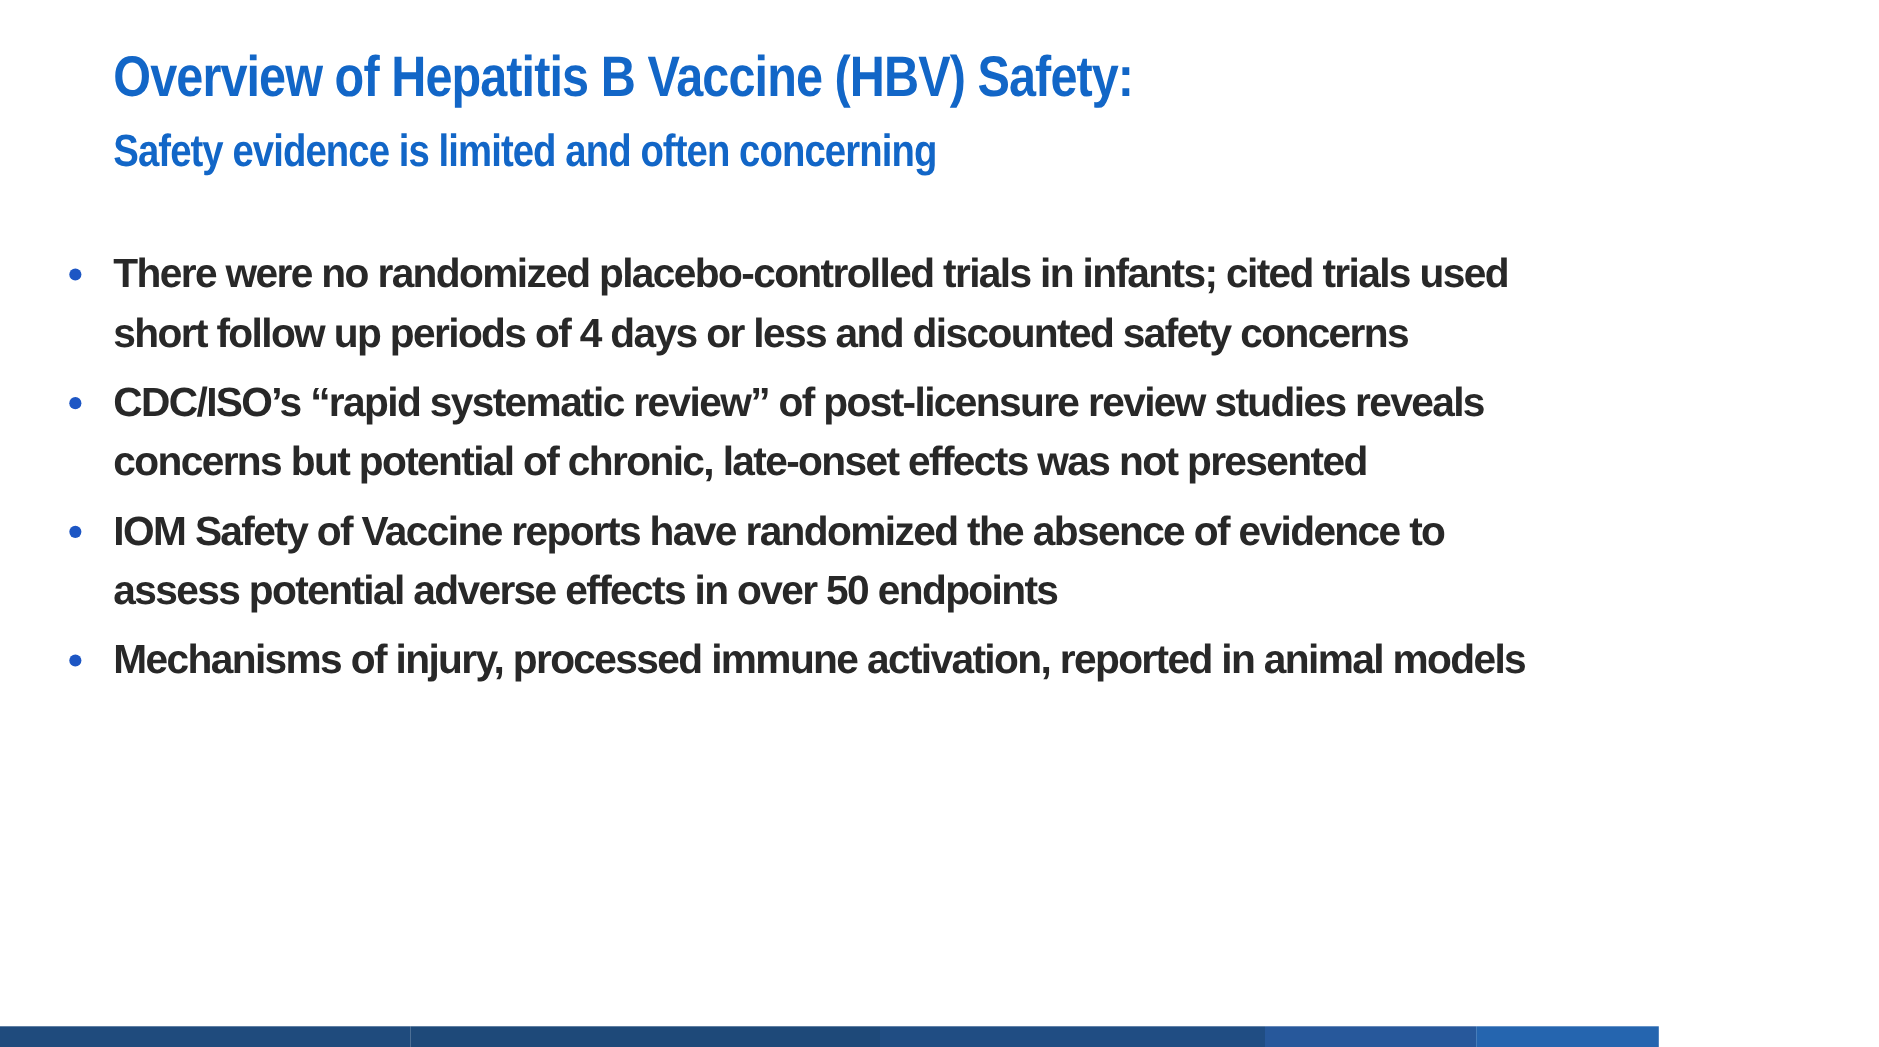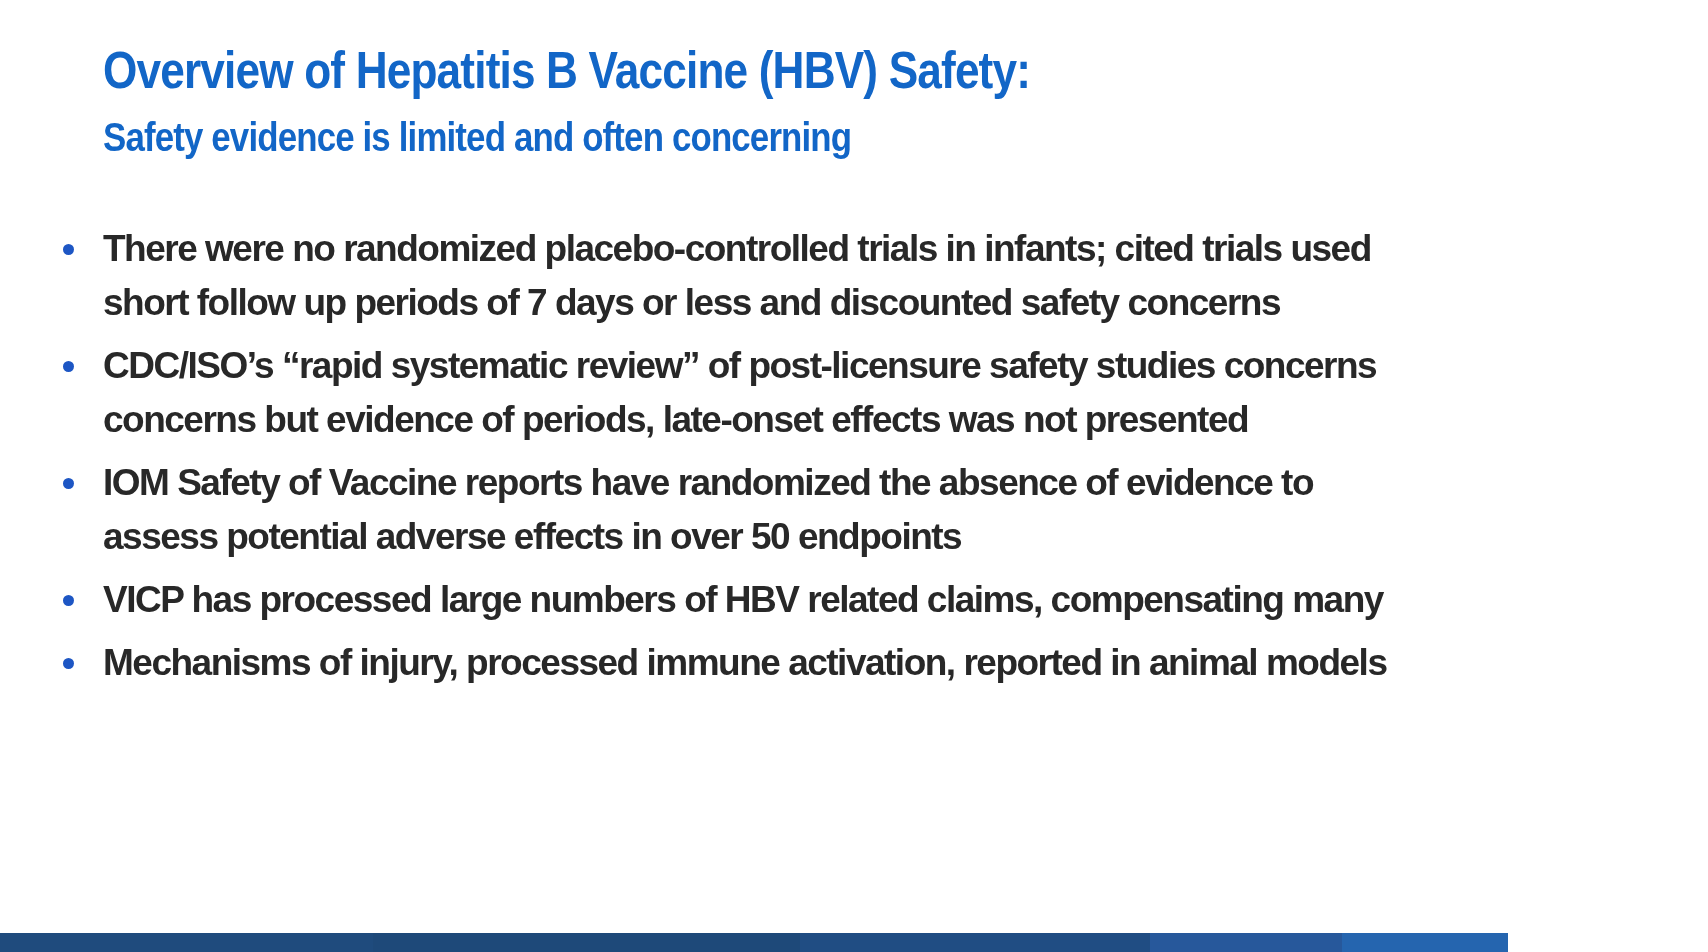--- a/index.html
+++ b/index.html
@@ -96,39 +96,35 @@
 
   <h1 class="slide-title">Overview of Hepatitis B Vaccine (HBV) Safety:</h1>
 
   <h2 class="slide-subtitle">Safety evidence is limited and often concerning</h2>
 
   <ul class="bullet-list">
 
     <li class="bullet-item">
       <span class="bullet-dot"></span>
       <span class="bullet-line">There were no randomized placebo-controlled trials in infants; cited trials used</span>
-      <span class="bullet-line">short follow up periods of 7 days or less and discounted safety concerns</span>
+      <span class="bullet-line">short follow up periods of 4 days or less and discounted safety concerns</span>
     </li>
 
     <li class="bullet-item">
       <span class="bullet-dot"></span>
-      <span class="bullet-line">CDC/ISO’s “rapid systematic review” of post-licensure safety studies concerns</span>
-      <span class="bullet-line">concerns but evidence of periods, late-onset effects was not presented</span>
+      <span class="bullet-line">CDC/ISO’s “rapid systematic review” of post-licensure review studies reveals</span>
+      <span class="bullet-line">concerns but potential of chronic, late-onset effects was not presented</span>
     </li>
 
     <li class="bullet-item">
       <span class="bullet-dot"></span>
       <span class="bullet-line">IOM Safety of Vaccine reports have randomized the absence of evidence to</span>
       <span class="bullet-line">assess potential adverse effects in over 50 endpoints</span>
     </li>
 
-    <li class="bullet-item">
-      <span class="bullet-dot"></span>
-      <span class="bullet-line">VICP has processed large numbers of HBV related claims, compensating many</span>
-    </li>
 
     <li class="bullet-item">
       <span class="bullet-dot"></span>
       <span class="bullet-line">Mechanisms of injury, processed immune activation, reported in animal models</span>
     </li>
 
   </ul>
 
   <div class="footer-bar" style="height: 19px;">
       <div class="segment" style="width: 373px; background: rgb(31, 75, 125);"></div>

